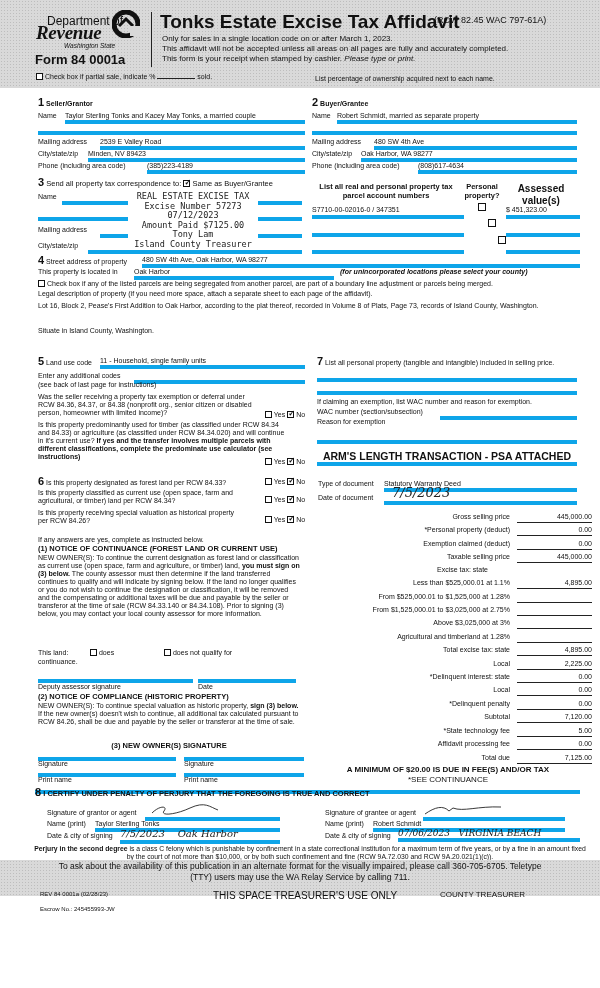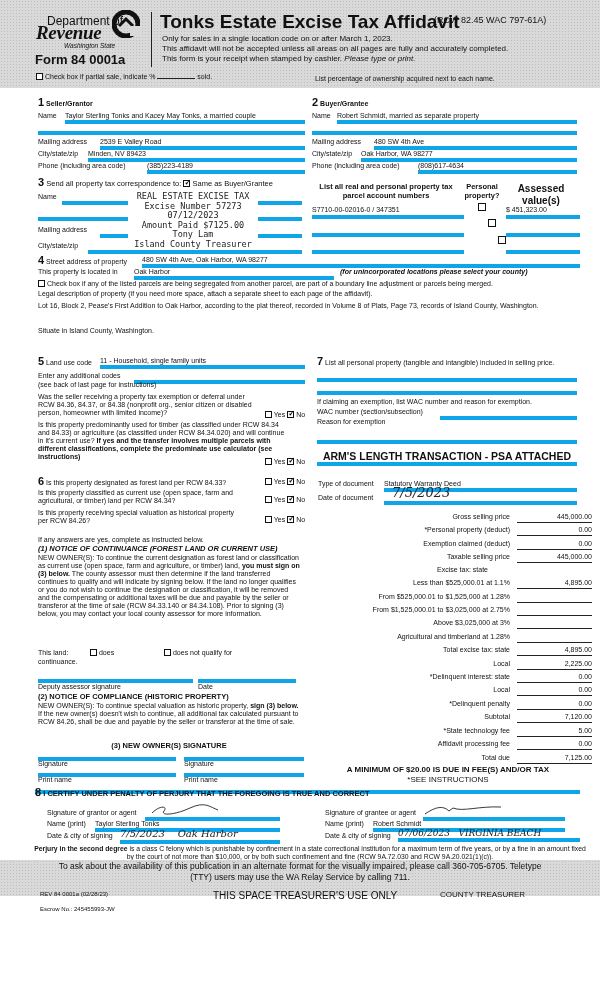--- a/index.html
+++ b/index.html
@@ -197,21 +197,21 @@
 <div class="abs" style="left:265px;top:496px;">
   <span class="cb"></span> <span>Yes</span>
   <span class="cb on"></span> <span>No</span>
 </div>
 <div class="abs" style="left:38px;top:509px;width:200px;">Is this property receiving special valuation as historical property per RCW 84.26?</div>
 <div class="abs" style="left:265px;top:516px;">
   <span class="cb"></span> <span>Yes</span>
   <span class="cb on"></span> <span>No</span>
 </div>
 <div class="abs" style="left:38px;top:536px;">If any answers are yes, complete as instructed below.</div>
-<div class="abs h" style="left:38px;top:545px;font-size:7.5px;font-style:italic;">(1) NOTICE OF CONTINUANCE (FOREST LAND OR CURRENT USE)</div>
+<div class="abs h" style="left:38px;top:545px;font-size:7.5px;">(1) NOTICE OF CONTINUANCE (FOREST LAND OR CURRENT USE)</div>
 <div class="abs" style="left:38px;top:554px;width:262px;">
   <span>NEW OWNER(S): To continue the current designation as forest land or classification as current use (open space, farm and agriculture, or timber) land,</span> <b>you must sign on (3) below.</b> <span>The county assessor must then determine if the land transferred continues to qualify and will indicate by signing below. If the land no longer qualifies or you do not wish to continue the designation or classification, it will be removed and the compensating or additional taxes will be due and payable by the seller or transferor at the time of sale (RCW 84.33.140 or 84.34.108). Prior to signing (3) below, you may contact your local county assessor for more information.</span>
 </div>
 <div class="abs" style="left:38px;top:649px;">This land:</div>
 <div class="abs" style="left:90px;top:649px;"><span class="cb"></span> <span>does</span></div>
 <div class="abs" style="left:164px;top:649px;"><span class="cb"></span> <span>does not qualify for</span></div>
 <div class="abs" style="left:38px;top:658px;">continuance.</div>
 <div class="abs line" style="left:38px;top:679px;width:155px;"></div>
 <div class="abs line" style="left:198px;top:679px;width:98px;"></div>
 <div class="abs" style="left:38px;top:683px;">Deputy assessor signature</div>
@@ -306,21 +306,21 @@
   </div>
 <div class="tbl-row" style="top:740px;">
     <span class="tl">Affidavit processing fee</span>
     <span class="tv">0.00</span>
   </div>
 <div class="tbl-row" style="top:754px;">
     <span class="tl">Total due</span>
     <span class="tv">7,125.00</span>
   </div>
 <div class="abs h c" style="left:318px;top:765px;width:260px;font-size:8px;">A MINIMUM OF $20.00 IS DUE IN FEE(S) AND/OR TAX</div>
-<div class="abs c" style="left:318px;top:775px;width:260px;font-size:8px;">*SEE INSTRUCTIONS</div>
+<div class="abs c" style="left:318px;top:775px;width:260px;font-size:8px;">*SEE CONTINUANCE</div>
 
 <div class="abs line" style="left:35px;top:790px;width:545px;"></div>
 
 
 <div class="abs h" style="left:35px;top:786px;font-size:7.5px;">
   <span class="num">8</span> <span>I CERTIFY UNDER PENALTY OF PERJURY THAT THE FOREGOING IS TRUE AND CORRECT</span>
 </div>
 <div class="abs" style="left:47px;top:809px;">Signature of grantor or agent</div>
 <div class="abs line" style="left:145px;top:809px;width:135px;height:8px;">
   <svg width="70" height="14" style="position:absolute;left:5px;top:-6px;">

